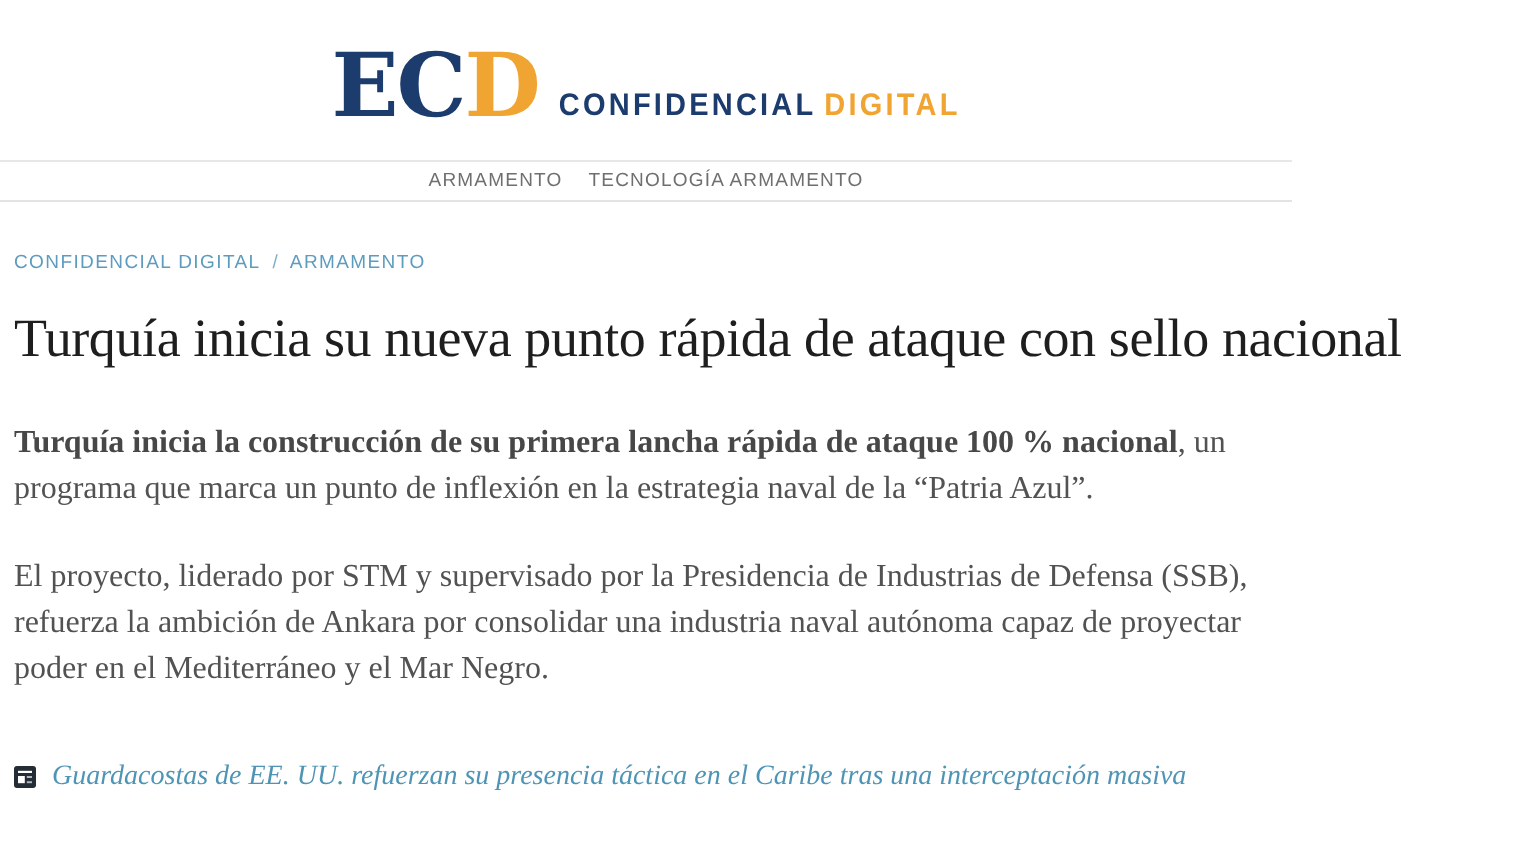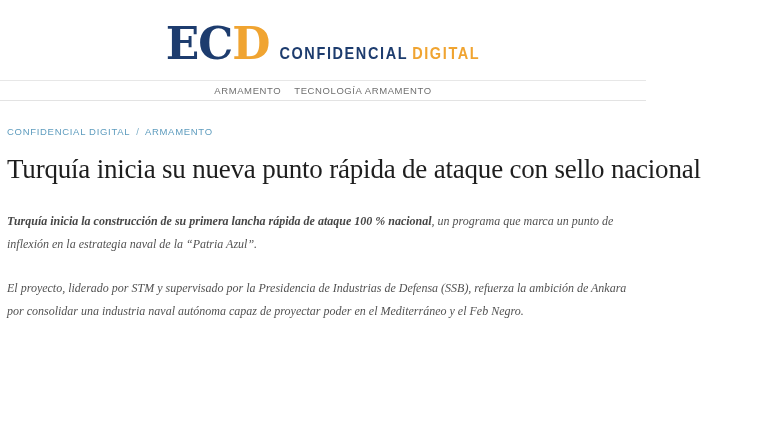--- a/index.html
+++ b/index.html
@@ -47,23 +47,22 @@
 
   .headline {
     margin-top: 16px;
     font-family: "Liberation Serif", serif; font-weight: 500;
     font-size: 27px; line-height: 33px; color: #1e1e1e; letter-spacing: -0.2px;
     white-space: nowrap;
   }
 
   .body-text {
     font-family: "Liberation Serif", serif;
-    font-size: 12px; line-height: 23px; color: #525252;
+    font-size: 16px; line-height: 23px; color: #525252;
     max-width: 752px;
-    font-style: italic;
   }
   .lead { margin-top: 24px; }
   .lead-bold { font-weight: 700; color: #474747; }
   .para2 { margin-top: 21px; }
 
   
   .related { margin-top: 35px; display: flex; align-items: center; gap: 8px; }
   .related-icon { width: 11px; height: 11px; flex: 0 0 auto; display: block; }
   .related-link {
     font-family: "Liberation Serif", serif; font-style: italic;
@@ -92,17 +91,27 @@
     <div class="breadcrumb">
       <span class="crumb">CONFIDENCIAL DIGITAL</span>
       <span class="crumb-sep">/</span>
       <span class="crumb">ARMAMENTO</span>
     </div>
 
     <h1 class="headline">Turquía inicia su nueva punto rápida de ataque con sello nacional</h1>
 
     <p class="body-text lead"><span class="lead-bold">Turquía inicia la construcción de su primera lancha rápida de ataque 100 % nacional</span><span>, un programa que marca un punto de inflexión en la estrategia naval de la “Patria Azul”.</span></p>
 
-    <p class="body-text para2">El proyecto, liderado por STM y supervisado por la Presidencia de Industrias de Defensa (SSB), refuerza la ambición de Ankara por consolidar una industria naval autónoma capaz de proyectar poder en el Mediterráneo y el Feb Negro.</p>
+    <p class="body-text para2">El proyecto, liderado por STM y supervisado por la Presidencia de Industrias de Defensa (SSB), refuerza la ambición de Ankara por consolidar una industria naval autónoma capaz de proyectar poder en el Mediterráneo y el Mar Negro.</p>
 
+    <div class="related">
+      <svg class="related-icon" viewBox="0 0 11 11" xmlns="http://www.w3.org/2000/svg">
+        <rect x="0" y="0" width="11" height="11" rx="1.5" fill="#242c36"></rect>
+        <rect x="2" y="2.4" width="7" height="1.1" fill="#ffffff"></rect>
+        <rect x="2" y="5" width="3.4" height="3.6" fill="#ffffff"></rect>
+        <rect x="6.4" y="5" width="2.6" height="1" fill="#aeb6bf"></rect>
+        <rect x="6.4" y="7.6" width="2.6" height="1" fill="#aeb6bf"></rect>
+      </svg>
+      <span class="related-link">Guardacostas de EE. UU. refuerzan su presencia táctica en el Caribe tras una interceptación masiva</span>
+    </div>
 
   </div>
 </div>
 
 </body></html>

